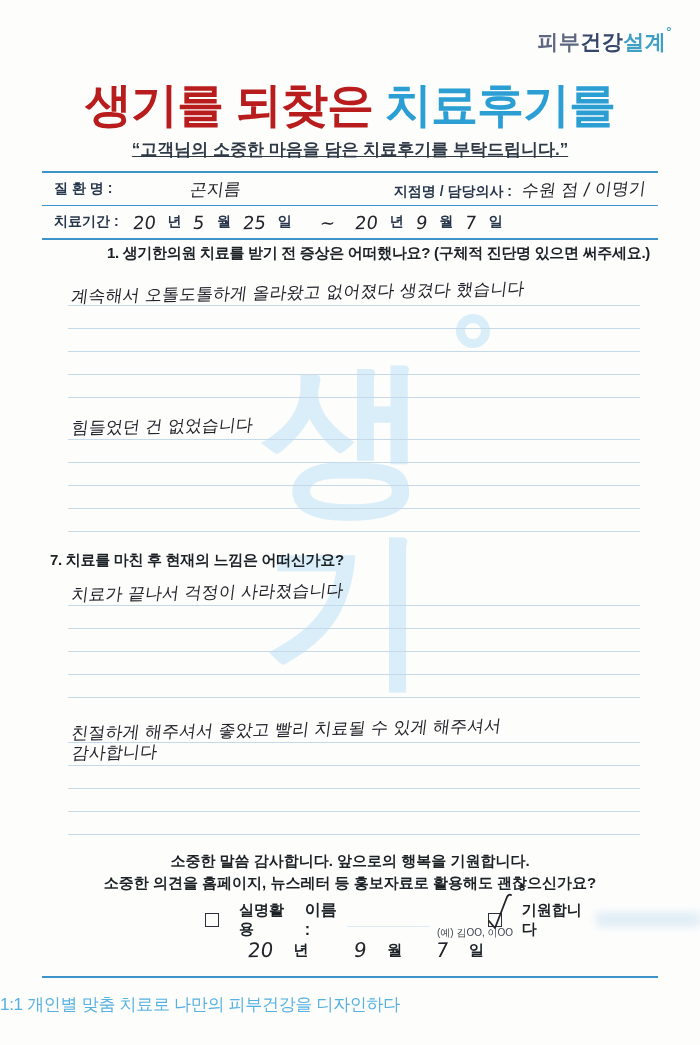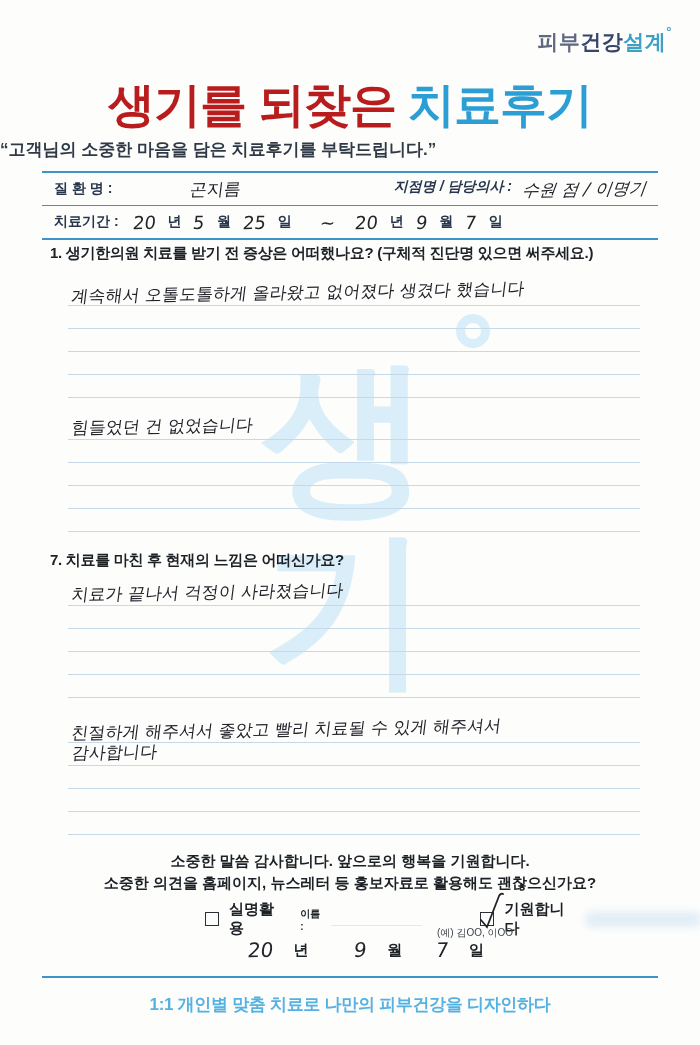--- a/index.html
+++ b/index.html
@@ -22,94 +22,94 @@
   .logo .p1 { color:#5f6880; }
   .logo .p2 { color:#36456a;font-family:Liberation Serif, serif; }
   .logo .p3 { color:#3fa0c4; }
   .logo .deg { color:#3fa0c4; font-size:13px; vertical-align:top; position:relative; top:-4px; }
 
   
   .title { position:absolute; top:74px; left:0; width:700px; text-align:center;
     font-size:47px; font-weight:bold; letter-spacing:-1px; }
   .title .t-dark { color:#b91c1c; }
   .title .t-blue { color:#2b9fd4; }
-  .subtitle { position:absolute; top:138px; left:0; width:700px; text-align:left;
-    font-size:17px; font-weight:bold; color:#2f3a46; }
+  .subtitle { position:absolute; top:138px; left:0; width:700px; text-align:center;
+    font-size:17px; font-weight:bold; color:#2f3a46;text-decoration:underline; }
 
   
   .info-table { position:absolute; left:42px; top:171px; width:616px;
     border-top:2px solid #3e93c8; border-bottom:2px solid #3e93c8; }
   .info-row { display:flex; align-items:center; height:29px; padding:16px 12px; }
   .info-row.r1 { border-bottom:1.5px solid #3e93c8; }
   .lbl { font-size:14px; font-weight:bold; color:#27364c; white-space:nowrap; }
   .hw { font-family:"DejaVu Sans",sans-serif; color:#23232b; font-size:17px;
     display:inline-block; transform:skewX(-8deg) rotate(-1deg); white-space:nowrap; }
   .hw-lg { font-size:18px; }
   .cell-l { display:flex; align-items:center; flex:1 1 auto; }
-  .cell-r { display:flex; align-items:flex-start;font-style:italic; }
+  .cell-r { display:flex; align-items:flex-end; }
   .disease-val { margin-left:78px; }
   .branch-val { margin-left:10px; }
   .period-seq { display:flex; align-items:center; margin-left:14px; gap:12px; }
   .period-seq .unit { font-size:14px; font-weight:bold; color:#27364c; }
 
   
   .q-block { position:absolute; left:50px; width:600px; }
   .q-head { font-size:15px; font-weight:bold; color:#1c2126; letter-spacing:-0.3px; }
   .ans-lines { margin-left:18px; margin-right:10px; }
   .ans-line { height:23px; border-bottom:1px solid #c6d9e8; position:relative; }
   .ans-line .hw { position:absolute; left:4px; bottom:1px; font-size:17px; }
-  .q1 { top:244px; } .q1 .ans-lines { margin-top:20px; }
+  .q1 { top:244px;text-align:right; } .q1 .ans-lines { margin-top:20px; }
   .q2 { top:398px; } .q2 .ans-lines { margin-top:19px; }
   .q3 { top:551px; } .q3 .ans-lines { margin-top:13px; }
   .q4 { top:701px; } .q4 .ans-lines { margin-top:19px; }
 
   
   .thanks1 { position:absolute; top:852px; left:0; width:700px; text-align:center;
     font-size:15px; font-weight:bold; color:#1c2126; }
   .thanks2 { position:absolute; top:874px; left:0; width:700px; text-align:center;
     font-size:15px; font-weight:bold; color:#1c2126; }
   .usage-row { position:absolute; top:900px; left:205px; display:flex; align-items:center; }
   .cb-wrap { position:relative; display:inline-block; width:14px; height:14px; }
   .cb { width:14px; height:14px; border:1.6px solid #2a2f3a; background:transparent; display:inline-block; }
   .cb-check { position:absolute; left:-3px; top:-20px; pointer-events:none; }
-  .usage-lbl { font-size:15px; font-weight:bold; color:#1c2126; margin-left:10px; }
-  .name-lbl { font-size:10px; font-weight:bold; color:#1c2126; margin-left:14px; }
+  .usage-lbl { font-size:15px; font-weight:bold; color:#1c2126; margin-left:20px; }
+  .name-lbl { font-size:16px; font-weight:bold; color:#1c2126; margin-left:14px; }
   .name-line { display:inline-block; width:96px; height:14px; margin-left:6px;
     border-bottom:1px solid #dcebf5; }
   .gap-anon { margin-left:58px; }
   .smudge { display:inline-block; width:120px; height:15px; margin-left:10px;
     background:#c8dff0; filter:blur(4px); opacity:.55; border-radius:3px; }
   .example { position:absolute; top:926px; left:437px; font-size:10px; color:#3a3f49; }
   .date-row { position:absolute; top:938px; left:248px; display:flex; align-items:center; gap:20px; }
   .date-row .unit { font-size:15px; font-weight:bold; color:#1c2126; }
   .date-row .hw { font-size:20px; }
 
   .divider { position:absolute; top:976px; left:42px; width:616px; height:2px; background:#3e93c8; }
-  .tagline { position:absolute; top:993px; left:0; width:700px; text-align:center;
-    font-size:17px; font-weight:bold; color:#55b1e2; letter-spacing:-0.3px; }
+  .tagline { position:absolute; top:993px; left:0; width:700px; text-align:left;
+    font-size:17px; font-weight:normal; color:#55b1e2; letter-spacing:-0.3px; }
 </style>
 </head>
 <body>
 
 <div class="page">
 
   <div class="wm-ring"></div>
   <div class="watermark">
     <div>생</div>
     <div>기</div>
   </div>
 
   <div class="content">
 
     <div class="logo">
       <span class="p1">피부</span><span class="p2">건강</span><span class="p3">설계</span><span class="deg">°</span>
     </div>
 
     <div class="title">
-      <span class="t-dark">생기를 되찾은 </span><span class="t-blue">치료후기</span>
+      <span class="t-dark">생기를 되찾은 </span><span class="t-blue">치료후기를</span>
     </div>
     <div class="subtitle">“고객님의 소중한 마음을 담은 치료후기를 부탁드립니다.”</div>
 
     <div class="info-table">
       <div class="info-row r1">
         <div class="cell-l">
           <span class="lbl">질 환 명 :</span>
           <span class="hw disease-val">곤지름</span>
         </div>
         <div class="cell-r">

